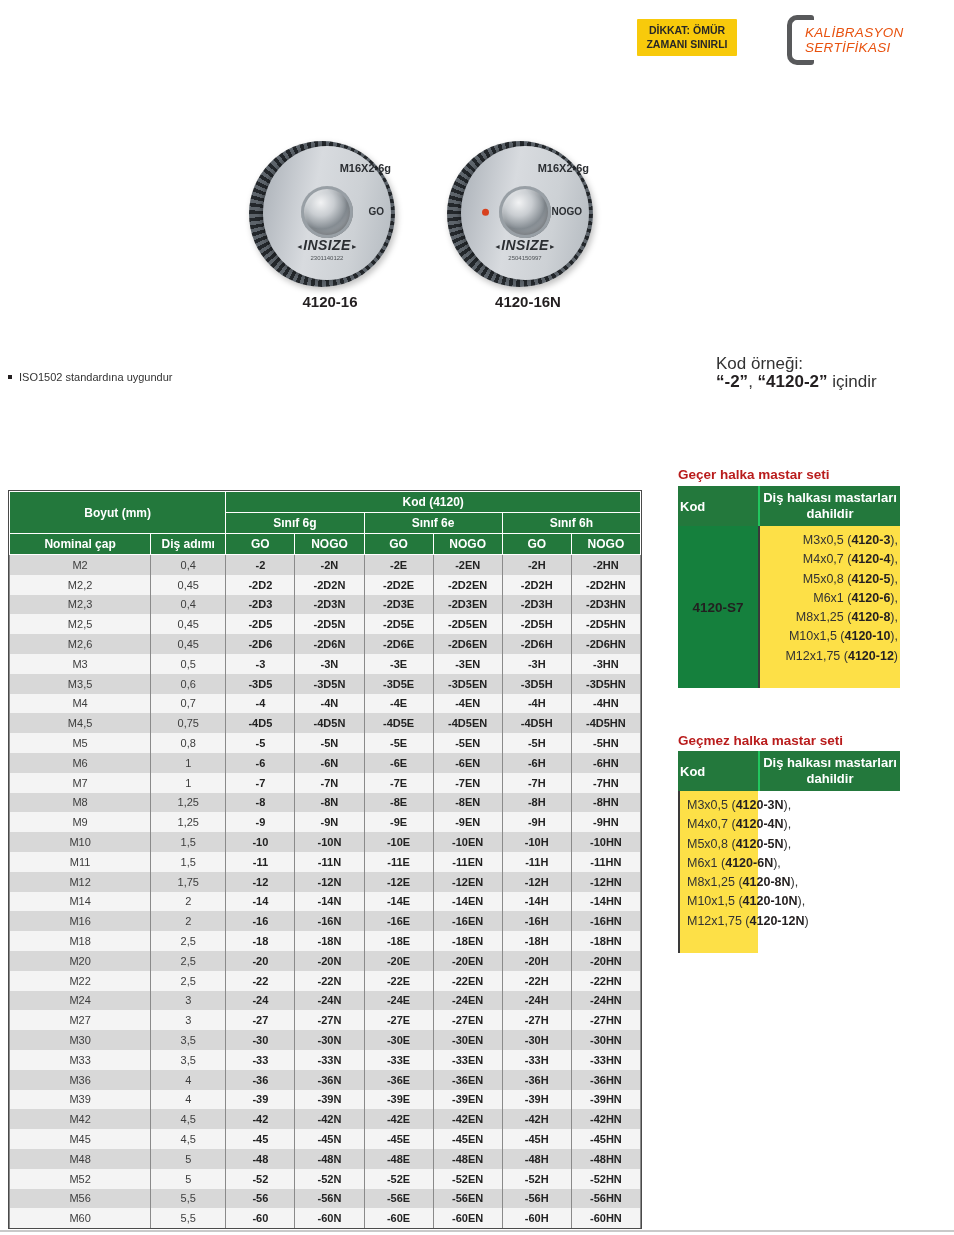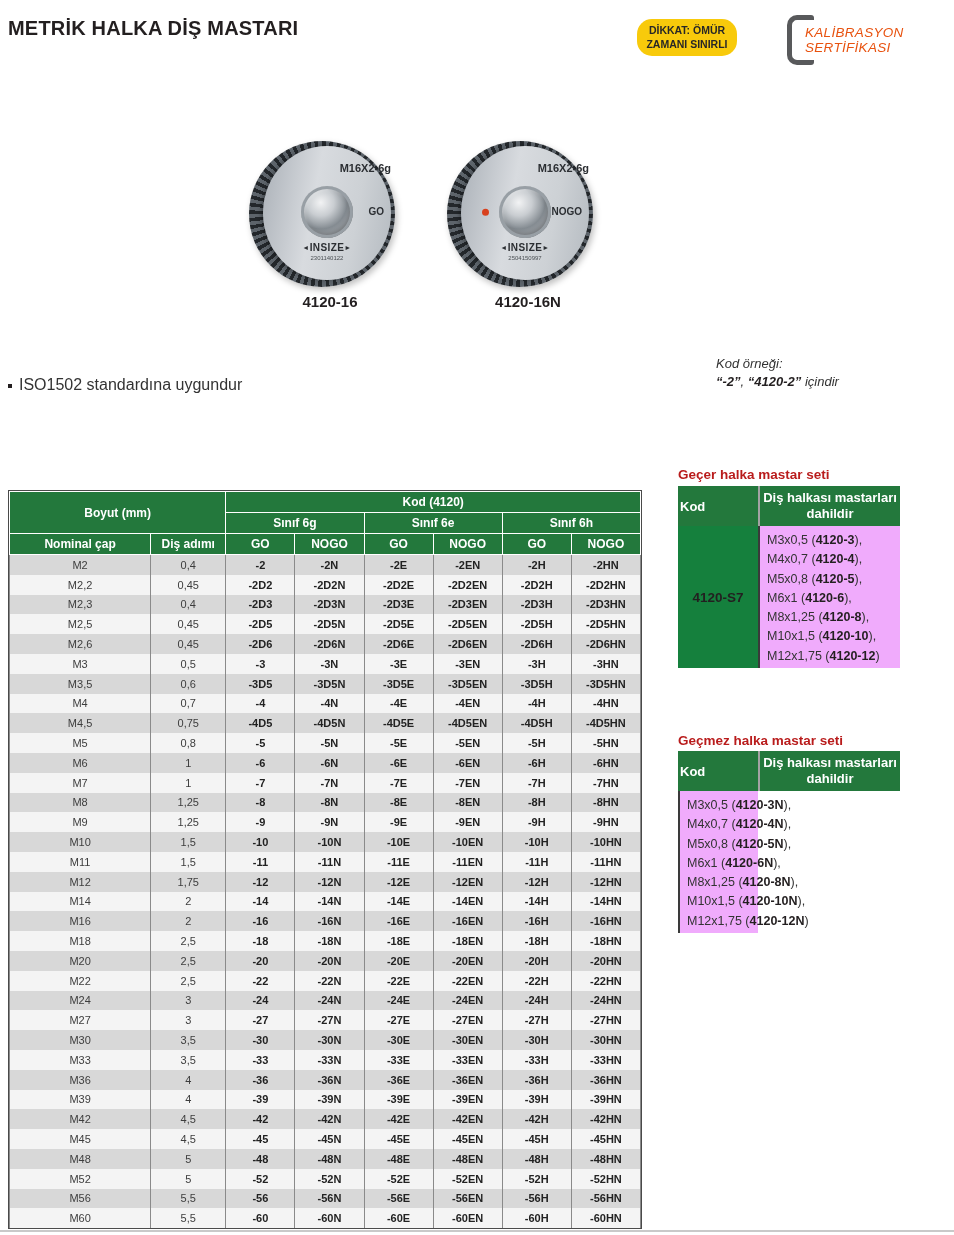--- a/index.html
+++ b/index.html
@@ -3,21 +3,21 @@
 <meta charset="utf-8">
 <style>
   html,body{margin:0;padding:0;background:#ffffff;}
   .page{position:relative;width:954px;height:1235px;background:#ffffff;overflow:hidden;
         font-family:"Liberation Sans", sans-serif;color:#231f20;}
 
   
   .page-title{position:absolute;left:8px;top:17px;font-size:20px;font-weight:bold;
               letter-spacing:.2px;color:#231f20;}
   .warn-badge{position:absolute;left:637px;top:19px;width:100px;height:37px;
-              background:#f8ca0b;border-radius:15px;text-align:center;
+              background:#f8ca0b;border-radius:1px;text-align:center;
               display:flex;flex-direction:column;justify-content:center;}
   .warn-badge div{font-size:10.5px;font-weight:bold;color:#272727;line-height:13.5px;}
   .cert-logo{position:absolute;left:787px;top:13px;width:130px;height:50px;}
   .cert-bracket{position:absolute;left:0;top:2px;width:22px;height:40px;
                 border:5px solid #58595b;border-right:none;border-radius:10px 3px 3px 10px;}
   .cert-text{position:absolute;left:18px;top:12px;color:#e8520f;font-weight:normal;
              font-style:italic;font-size:13.5px;line-height:15px;letter-spacing:.3px;
              white-space:nowrap;}
 
   
@@ -35,35 +35,35 @@
   .hole{position:absolute;left:50%;top:50%;transform:translate(-50%,-52%);
         width:52px;height:52px;border-radius:50%;
         background:radial-gradient(circle at 38% 32%,#f2f3f4 0%,#c9cdd1 28%,#858c92 55%,#a9aeb3 72%,#6e747a 100%);
         box-shadow:inset 0 0 0 3px #989fa5, inset 2px 2px 5px rgba(255,255,255,.65),
                    inset -2px -3px 6px rgba(0,0,0,.45);}
   .side-label{position:absolute;right:7px;top:50%;transform:translateY(-60%);
               font-size:10px;font-weight:bold;color:#2b2e32;}
   .red-dot{position:absolute;left:21px;top:50%;transform:translateY(-60%);
            width:7px;height:7px;border-radius:50%;background:#d8401d;}
   .brand{position:absolute;left:0;right:0;bottom:27px;text-align:center;
-         font-size:10px;font-weight:bold;color:#2b2e32;letter-spacing:.4px;}
+         font-size:14px;font-weight:bold;font-style:italic;color:#2b2e32;letter-spacing:.4px;}
   .brand::before{content:"◄";font-size:7px;font-style:normal;vertical-align:1px;}
   .brand::after{content:"►";font-size:7px;font-style:normal;vertical-align:1px;}
   .serial{position:absolute;left:0;right:0;bottom:19px;text-align:center;
           font-size:6px;color:#4c5155;}
   .fig-label{position:absolute;left:12px;right:0;top:152px;text-align:center;
              font-size:15px;font-weight:bold;color:#231f20;}
 
   
-  .features{position:absolute;left:8px;top:376px;font-size:16px;color:#333;}
+  .features{position:absolute;left:8px;top:368px;font-size:11px;color:#333;}
   .features .line{line-height:18.5px;}
   .sq{display:inline-block;width:4px;height:4px;background:#231f20;margin-right:7px;
       vertical-align:2px;}
-  .code-example{position:absolute;left:716px;top:355px;font-size:13px;color:#333;
-                line-height:18px;font-style:italic;}
+  .code-example{position:absolute;left:716px;top:355px;font-size:17px;color:#333;
+                line-height:18px;}
   .code-example b{color:#231f20;}
 
   
   .main-table-wrap{position:absolute;left:8px;top:490px;width:632px;border:1px solid #4a4a4a;}
   table.spec{border-collapse:collapse;width:100%;table-layout:fixed;}
   table.spec th{background:#23783c;color:#ffffff;font-weight:bold;font-size:12px;
                 border:1px solid #ffffff;padding:0;height:20px;text-align:center;}
   table.spec td{font-size:11px;text-align:center;padding:0;height:19.8px;
                 border-left:1px solid #8a8a8a;border-right:1px solid #8a8a8a;}
   table.spec tr.alt td{background:#d8d8d8;}
@@ -74,36 +74,35 @@
   
   .set-title{position:absolute;font-size:13.5px;font-weight:bold;color:#b91c1c;}
   .set-title1{left:678px;top:467px;}
   .set-title2{left:678px;top:733px;}
   .set-table{position:absolute;width:222px;display:grid;grid-template-columns:80px 142px;}
   .set-table1{left:678px;top:486px;}
   .set-table2{left:678px;top:751px;}
   .st-h{background:#23783c;color:#fff;font-weight:bold;font-size:13px;height:40px;}
   .st-h1{display:flex;align-items:center;padding-left:2px;}
   .st-h2{display:flex;align-items:center;justify-content:center;text-align:center;
-         line-height:16px;border-left:2px solid #a3a3a3;}
+         line-height:16px;border-left:2px solid #22c55e;}
   .st-code{background:#15803d;display:flex;align-items:center;justify-content:center;
            font-size:13.5px;font-weight:bold;color:#231f20;}
-  .st-lines{background:#f0abfc;border-left:2px solid #3a3a3a;
-            padding:5px 2px 2px 7px;font-size:12.5px;color:#333;}
+  .st-lines{background:#fde047;border-left:2px solid #3a3a3a;
+            padding:5px 2px 22px 7px;font-size:12.5px;color:#333;text-align:right;}
   .st-lines div{line-height:19.3px;white-space:nowrap;}
   .st-lines b{color:#231f20;}
 
   .bottom-rule{position:absolute;left:0;top:1230px;width:954px;height:2px;background:#c9c9c9;}
 </style>
 </head>
 <body>
 
 <div class="page">
 
-  <div class="page-title">METRİK HALKA DİŞ MASTARI</div>
 
   <div class="warn-badge">
     <div>DİKKAT: ÖMÜR</div>
     <div>ZAMANI SINIRLI</div>
   </div>
 
   <div class="cert-logo">
     <div class="cert-bracket"></div>
     <div class="cert-text">
       <div>KALİBRASYON</div>

